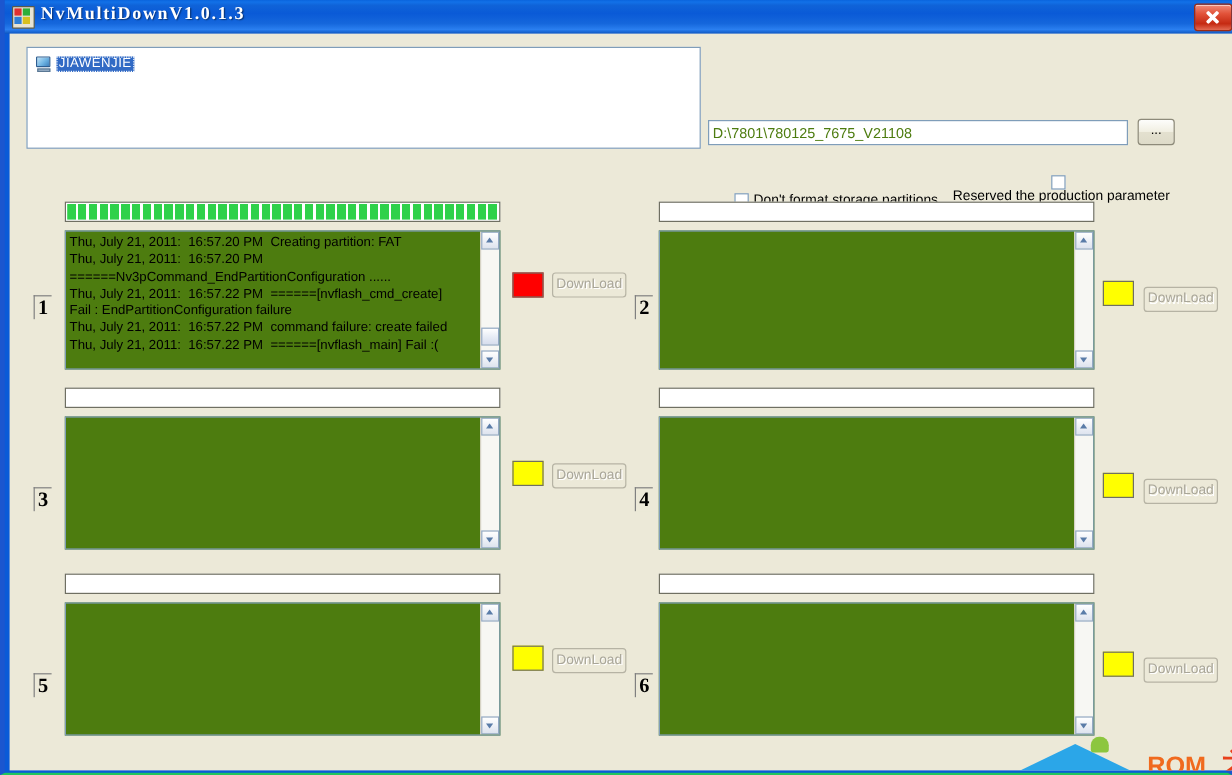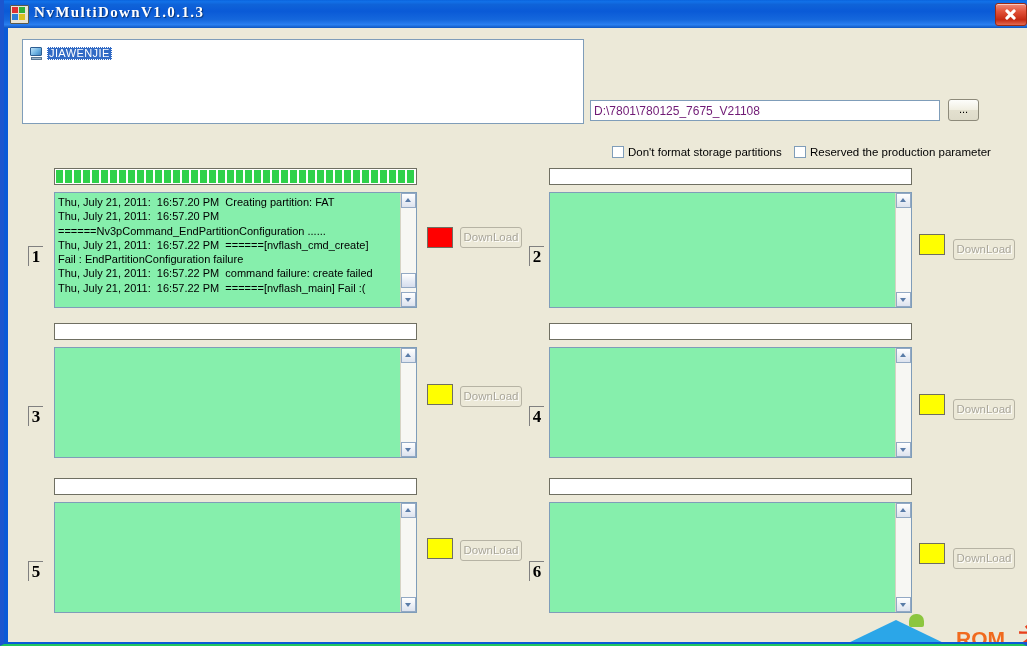--- a/index.html
+++ b/index.html
@@ -135,21 +135,21 @@
     white-space: nowrap;
   }
   .ap-input {
     position: absolute; left: 582px; top: 72px;
     width: 350px; height: 21px;
     background: #ffffff;
     border: 1px solid #7f9db9;
     box-sizing: border-box;
     font-family: "Liberation Sans", sans-serif;
     font-size: 12px;
-    color: #701a75;
+    color: #4d7c0f;
     padding: 0 3px;
     line-height: 19px;
   }
   .ap-browse {
     position: absolute; left: 940px; top: 71px;
     width: 31px; height: 22px;
     background: linear-gradient(to bottom, #fdfdfb 0%, #f1efe2 48%, #e3e0cf 52%, #dedbc9 100%);
     border: 1px solid #8d8a7a;
     border-radius: 3px;
     box-sizing: border-box;
@@ -205,21 +205,21 @@
   .pbar .fill {
     height: 100%;
     background:
       repeating-linear-gradient(to right,
         #2fd14a 0px, #2fd14a 7px,
         #ffffff 7px, #ffffff 9px);
     box-sizing: border-box;
   }
   .logbox {
     position: absolute;
-    background: #86efac;
+    background: #4d7c0f;
     border: 1px solid #7f9db9;
     box-sizing: border-box;
     overflow: hidden;
   }
   .logtext {
     position: absolute; left: 3px; top: 2px;
     right: 18px;
     font-family: "Liberation Sans", sans-serif;
     font-size: 11px;
     line-height: 14.3px;
@@ -343,25 +343,25 @@
             <span class="base"></span>
         </span>
         <span class="tree-label">JIAWENJIE</span>
       </div>
     </div>
 
     <input class="ap-input" type="text" value="D:\7801\780125_7675_V21108" style="">
     <div class="ap-browse">...</div>
 
     <div class="chk-row">
-      <label class="chk" style="left:604px;">
+      <label class="chk" style="left:604px;margin-top:15px;">
         <span class="box"></span>
         <span>Don't format storage partitions</span>
       </label>
-      <label class="chk" style="left:786px;">
+      <label class="chk" style="left:786px;flex-direction:column;">
         <span class="box"></span>
         <span>Reserved the production parameter</span>
       </label>
     </div>
 
     <div class="slot">
       <div class="slot-num" style="left:20px; top:218px;">1</div>
       <div class="pbar" style="left:46px; top:140px; width:363px;">
         <div class="fill" style="width:100%;"></div>
       </div>

